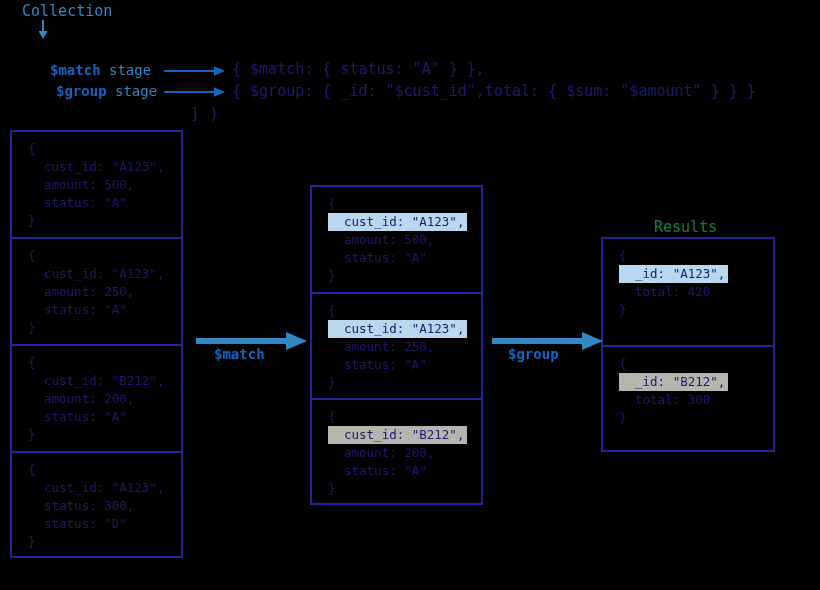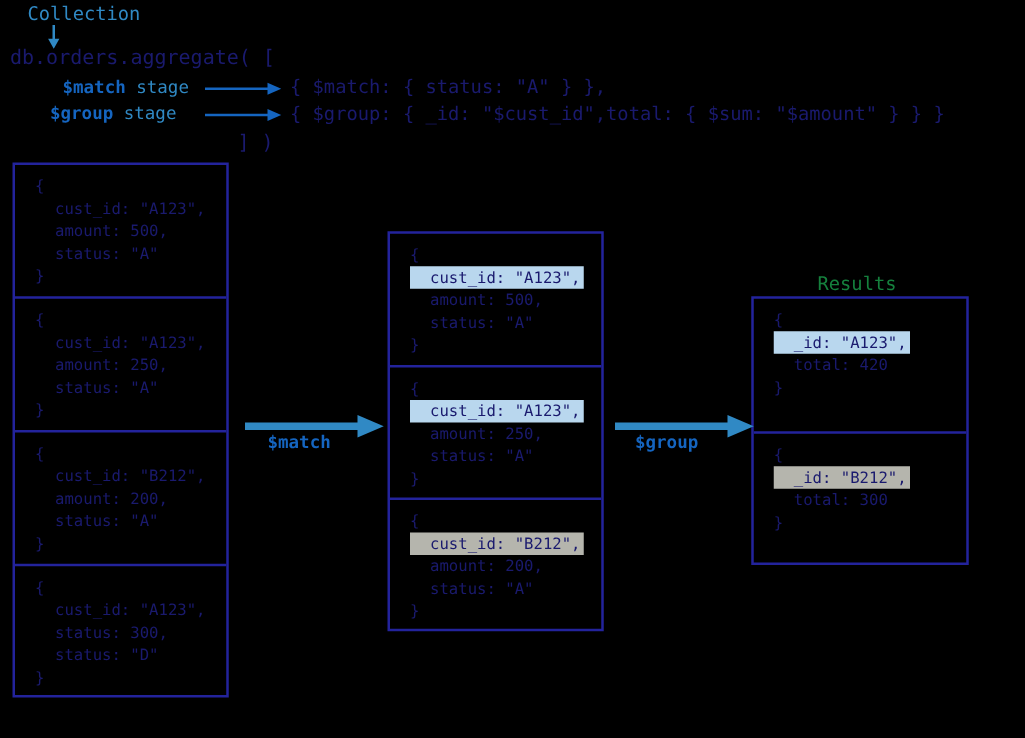--- a/index.html
+++ b/index.html
@@ -24,21 +24,21 @@
     left: 22px; top: 4px;
     font-size: 15px;
     color: #3089c4;
   }
   #query-line {
     left: 8px; top: 38px;
     font-size: 16px;
     color: #1a1a6e;
   }
   #stage-match-label { left: 50px; top: 63px; font-size: 14px; }
-  #stage-group-label { left: 40px; top: 84px; font-size: 14px; }
+  #stage-group-label { left: 56px; top: 84px; font-size: 14px; }
   .stage-label .sigil { color: #1565c0; font-weight: bold; }
   .stage-label .word  { color: #3089c4; margin-top: 48px; }
 
   #pipeline-match { left: 232px; top: 62px; font-size: 15px; color: #1a1a6e; }
   #pipeline-group { left: 232px; top: 84px; font-size: 15px; color: #1a1a6e; }
   #query-close    { left: 190px; top: 106px; font-size: 16px; color: #1a1a6e; }
 
   
   #collection-arrow { position: absolute; left: 37px; top: 20px; width: 12px; height: 20px; }
 
@@ -110,21 +110,20 @@
 
 <div class="stage">
 
   <div class="t" id="collection-label">Collection</div>
 
   <svg id="collection-arrow" viewBox="0 0 12 20">
     <line x1="6" y1="0" x2="6" y2="12" stroke="#3089c4" stroke-width="2"></line>
     <polygon points="6,19 1.5,11 10.5,11" fill="#3089c4"></polygon>
   </svg>
 
-  <div class="t" id="query-line">db.orders.aggregate( [</div>
 
   <div class="t stage-label" id="stage-match-label"><span class="sigil">$match</span><span class="word"> stage</span></div>
 
   <div class="t stage-label" id="stage-group-label"><span class="sigil">$group</span><span class="word"> stage</span></div>
 
   <svg class="stage-arrow" style="left:164px; top:65px;" viewBox="0 0 62 12">
     <line x1="0" y1="6" x2="52" y2="6" stroke="#1565c0" stroke-width="2"></line>
     <polygon points="61,6 50,1.2 50,10.8" fill="#1565c0"></polygon>
   </svg>
   <svg class="stage-arrow" style="left:164px; top:86px;" viewBox="0 0 62 12">

